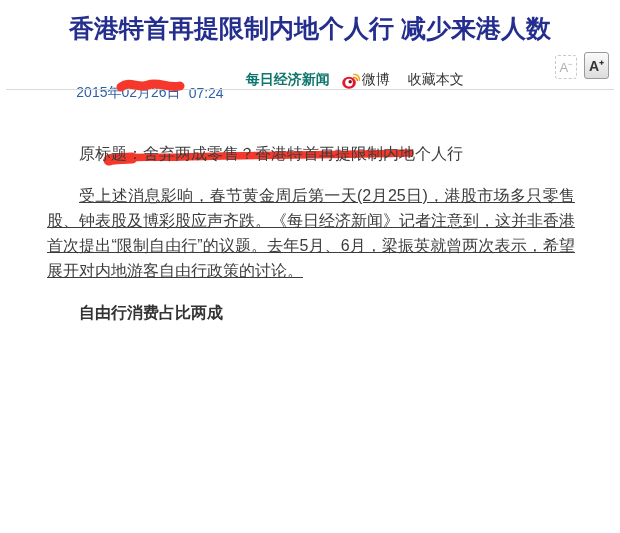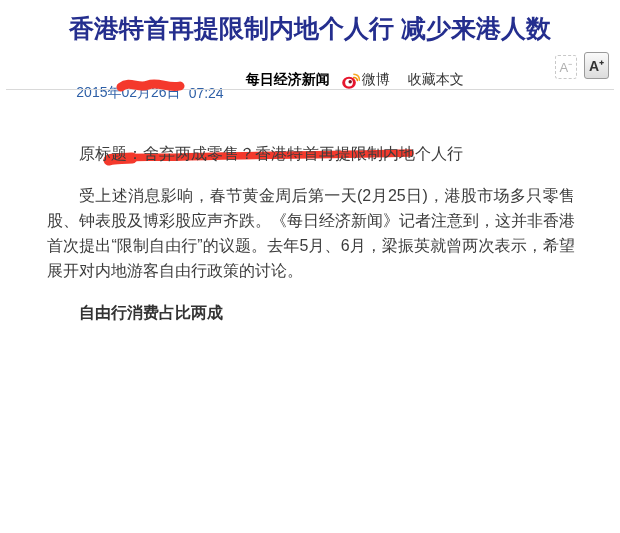--- a/index.html
+++ b/index.html
@@ -19,21 +19,21 @@
     letter-spacing:0px;
   }
   .meta-row{
     position:absolute;top:58px;left:0;width:540px;
     display:flex;justify-content:center;align-items:center;
     font-size:14px;color:#333333;
     white-space:nowrap;
   }
   .publish-date,.publish-time{color:#2d5fa7;margin-top:26px;}
   .publish-time{margin-left:8px;}
-  .source-link{color:#000000;font-weight:bold;margin-left:22px;text-decoration:none;cursor:pointer;}
+  .source-link{color:#0f766e;font-weight:bold;margin-left:22px;text-decoration:none;cursor:pointer;}
   .weibo-wrap{display:flex;align-items:center;margin-left:12px;cursor:pointer;}
   .weibo-wrap svg{display:block;margin-right:2px;}
   .weibo-label{color:#333333;}
   .fav-link{color:#333333;margin-left:18px;cursor:pointer;}
   .font-controls{
     position:absolute;top:52px;right:11px;
     display:flex;align-items:flex-end;
   }
   .font-btn{
     display:inline-flex;align-items:center;justify-content:center;
@@ -60,21 +60,21 @@
   .marker{position:absolute;pointer-events:none;}
   .article-body{
     position:absolute;top:124px;left:30px;width:562px;
     font-size:16px;line-height:25px;color:#3c3c3c;
     text-align:justify;
   }
   .article-body p{margin:17px;text-indent:2em;}
   .origin-title{margin:0;}
   .byline{margin-top:16px;}
   .para-1{margin-top:14px;}
-  .para-2{margin-top:8px;}
+  .para-2{margin-top:8px;text-decoration:underline;}
   .para-3{margin-top:8px;}
   .section-subheading{
     margin-top:10px;font-weight:bold;color:#333333;
   }
 </style>
 </head>
 <body>
 
 <div class="page">
 

